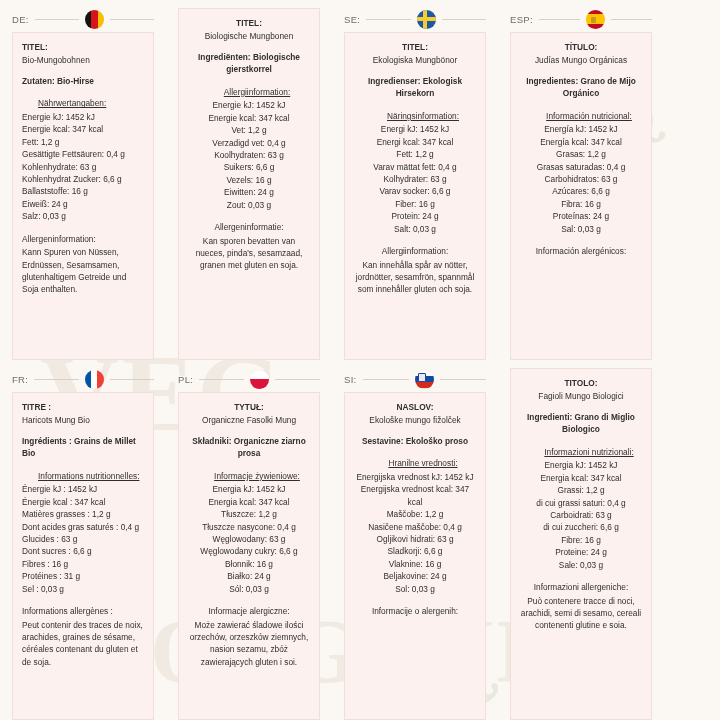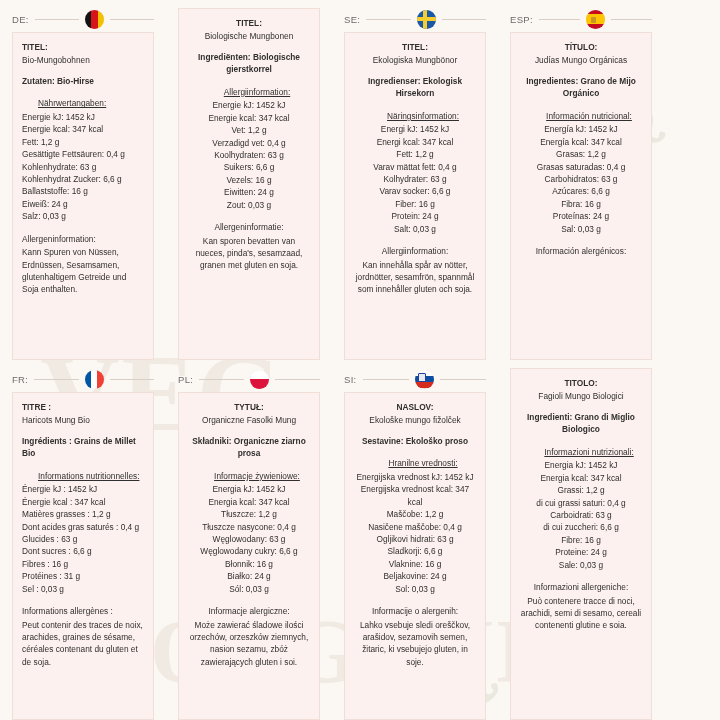--- a/index.html
+++ b/index.html
@@ -371,21 +371,20 @@
       <p class="line">Energijska vrednost kcal: 347 kcal</p>
       <p class="line">Maščobe: 1,2 g</p>
       <p class="line">Nasičene maščobe: 0,4 g</p>
       <p class="line">Ogljikovi hidrati: 63 g</p>
       <p class="line">Sladkorji: 6,6 g</p>
       <p class="line">Vlaknine: 16 g</p>
       <p class="line">Beljakovine: 24 g</p>
       <p class="line">Sol: 0,03 g</p>
       <div class="gap"></div>
       <p class="allerg-head">Informacije o alergenih:</p>
-      <p class="allerg-body">Lahko vsebuje sledi oreščkov, arašidov, sezamovih semen, žitaric, ki vsebujejo gluten, in soje.</p>
     </div>
   </div>
 
   <div class="cell">
     <div class="card centered">
       <p class="sec-title">TITOLO:</p>
       <p class="title-val">Fagioli Mungo Biologici</p>
       <p class="ingr">Ingredienti: Grano di Miglio Biologico</p>
       <p class="block-head">Informazioni nutrizionali:</p>
       <p class="line">Energia kJ: 1452 kJ</p>

